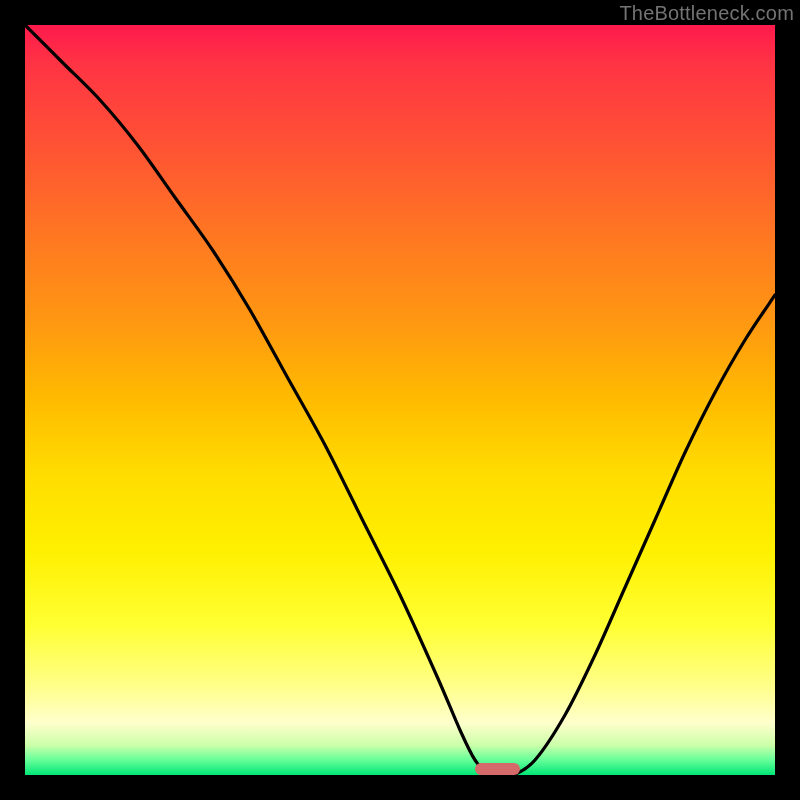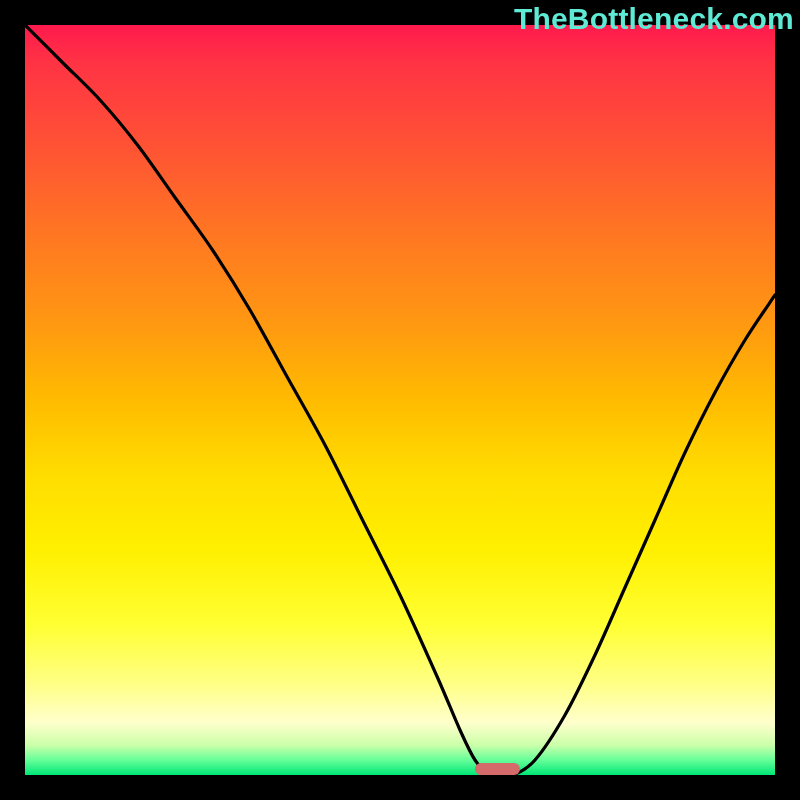--- a/index.html
+++ b/index.html
@@ -49,24 +49,24 @@
     position: absolute;
     left: 0;
     top: 0;
     width: 100%;
     height: 100%;
   }
   .watermark {
     position: absolute;
     top: 2px;
     right: 6px;
-    color: #5eead4;
+    color: #737373;
     font-family: Arial, Helvetica, sans-serif;
-    font-size: 30px;
-    font-weight: 700;
+    font-size: 20px;
+    font-weight: 400;
     letter-spacing: 0.2px;
   }
 </style>
 </head>
 <body>
 
 <div class="chart-container">
 
   <div class="plot-area">
     <div class="gradient-bg"></div>

